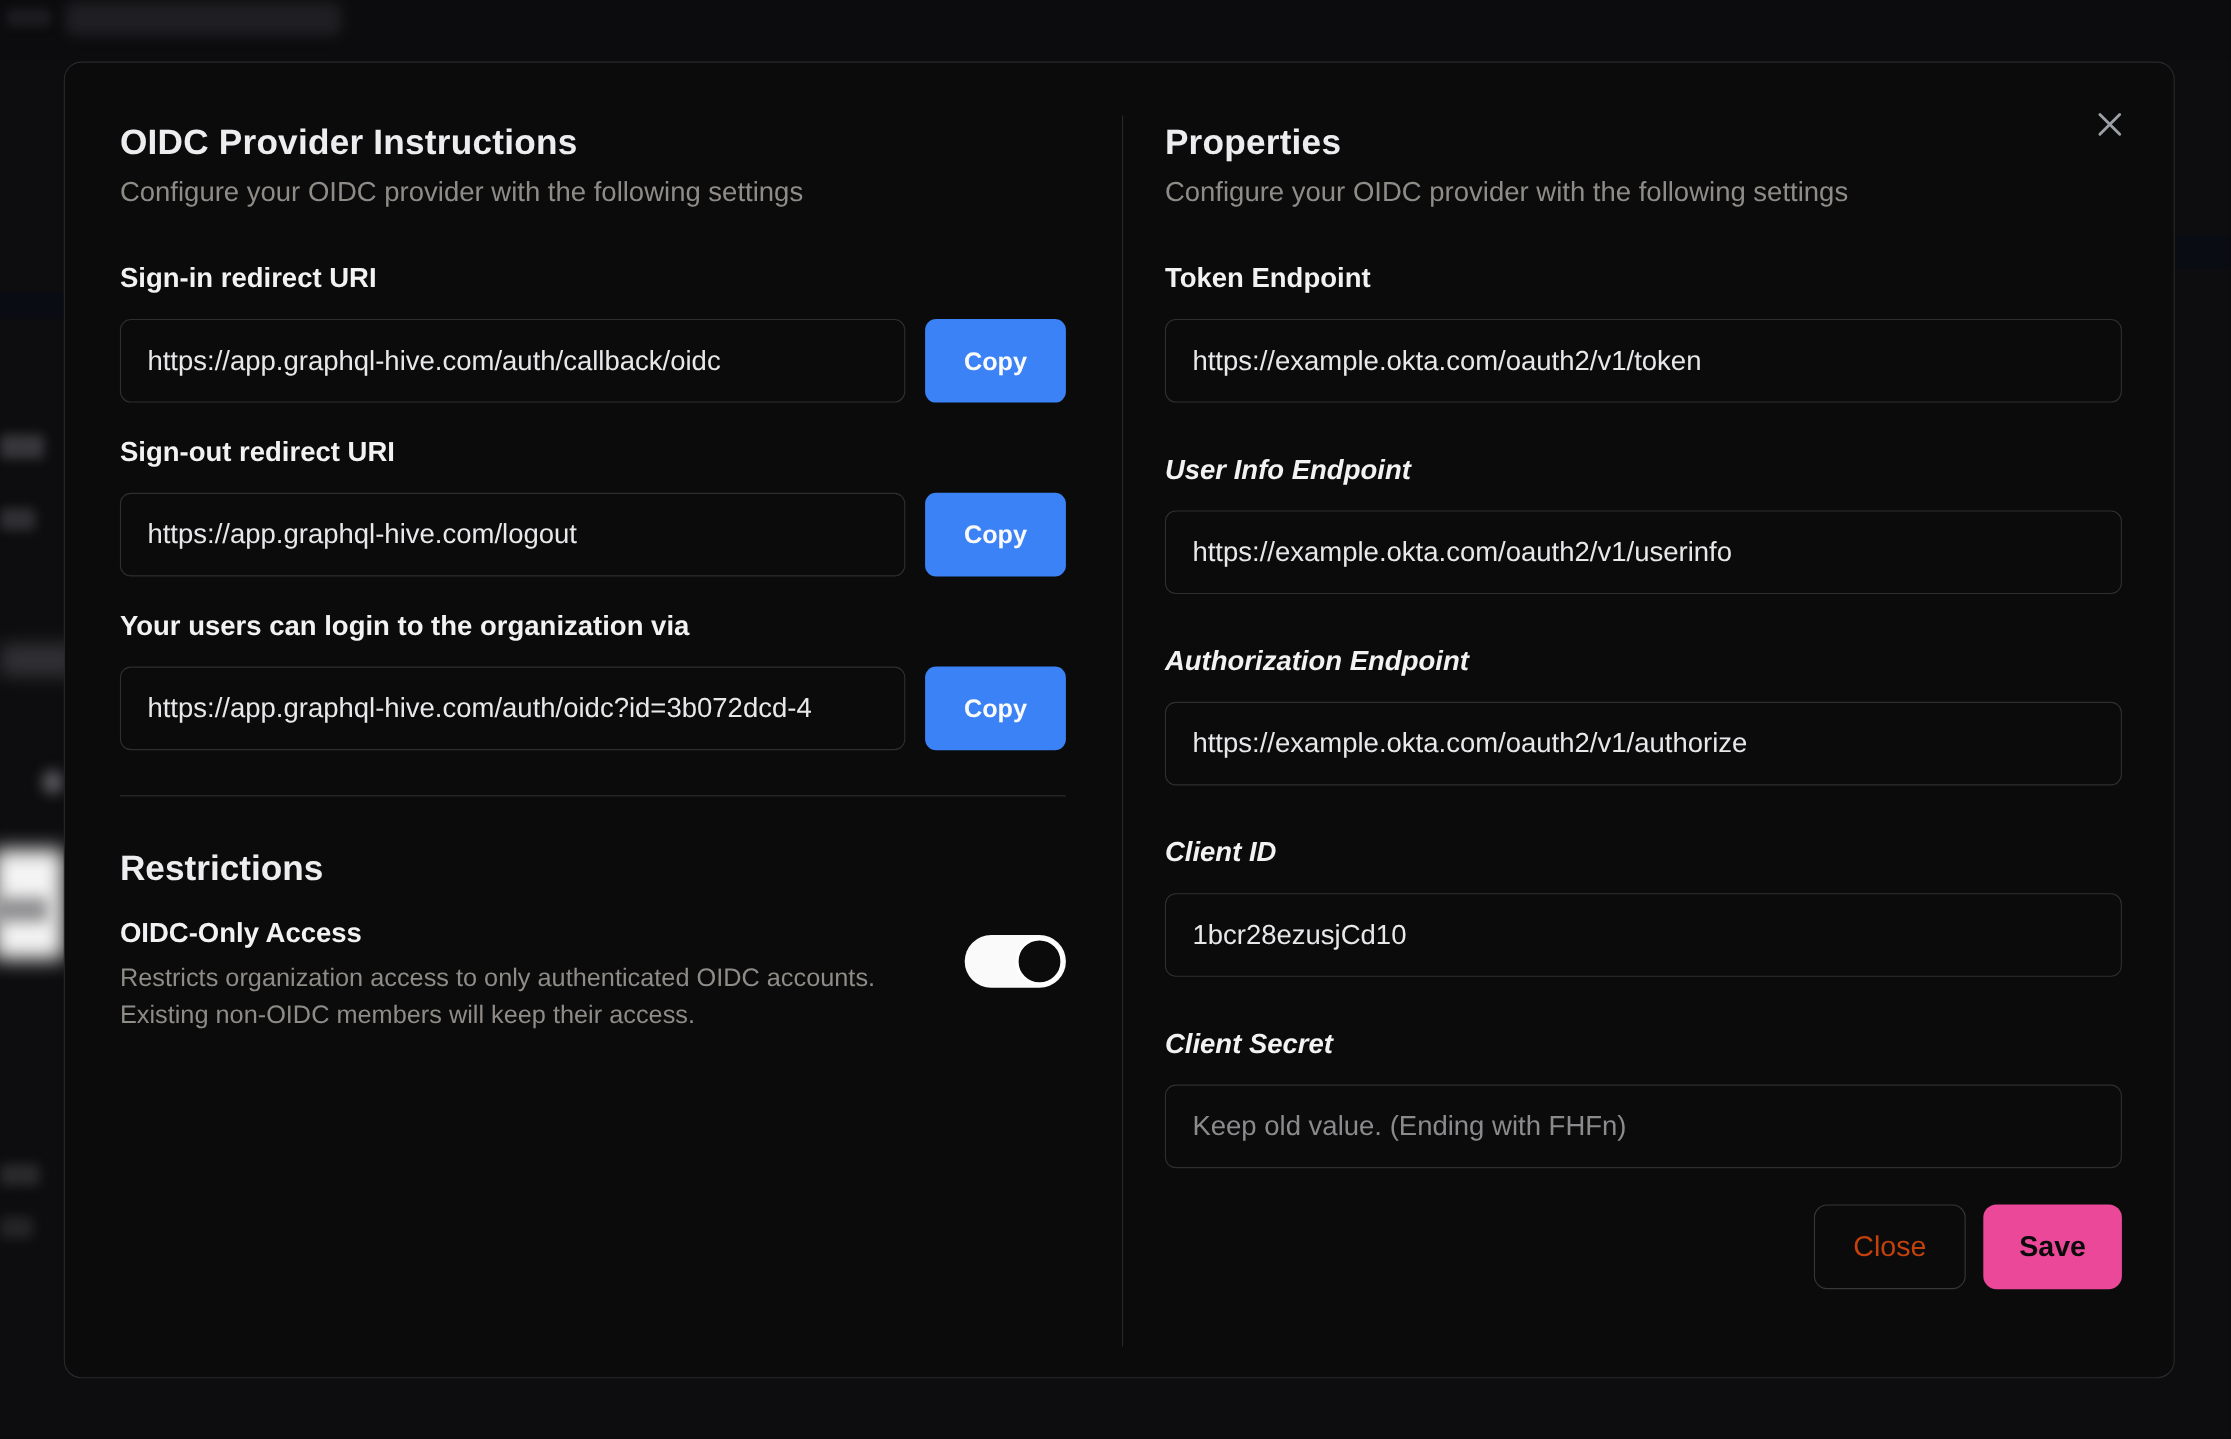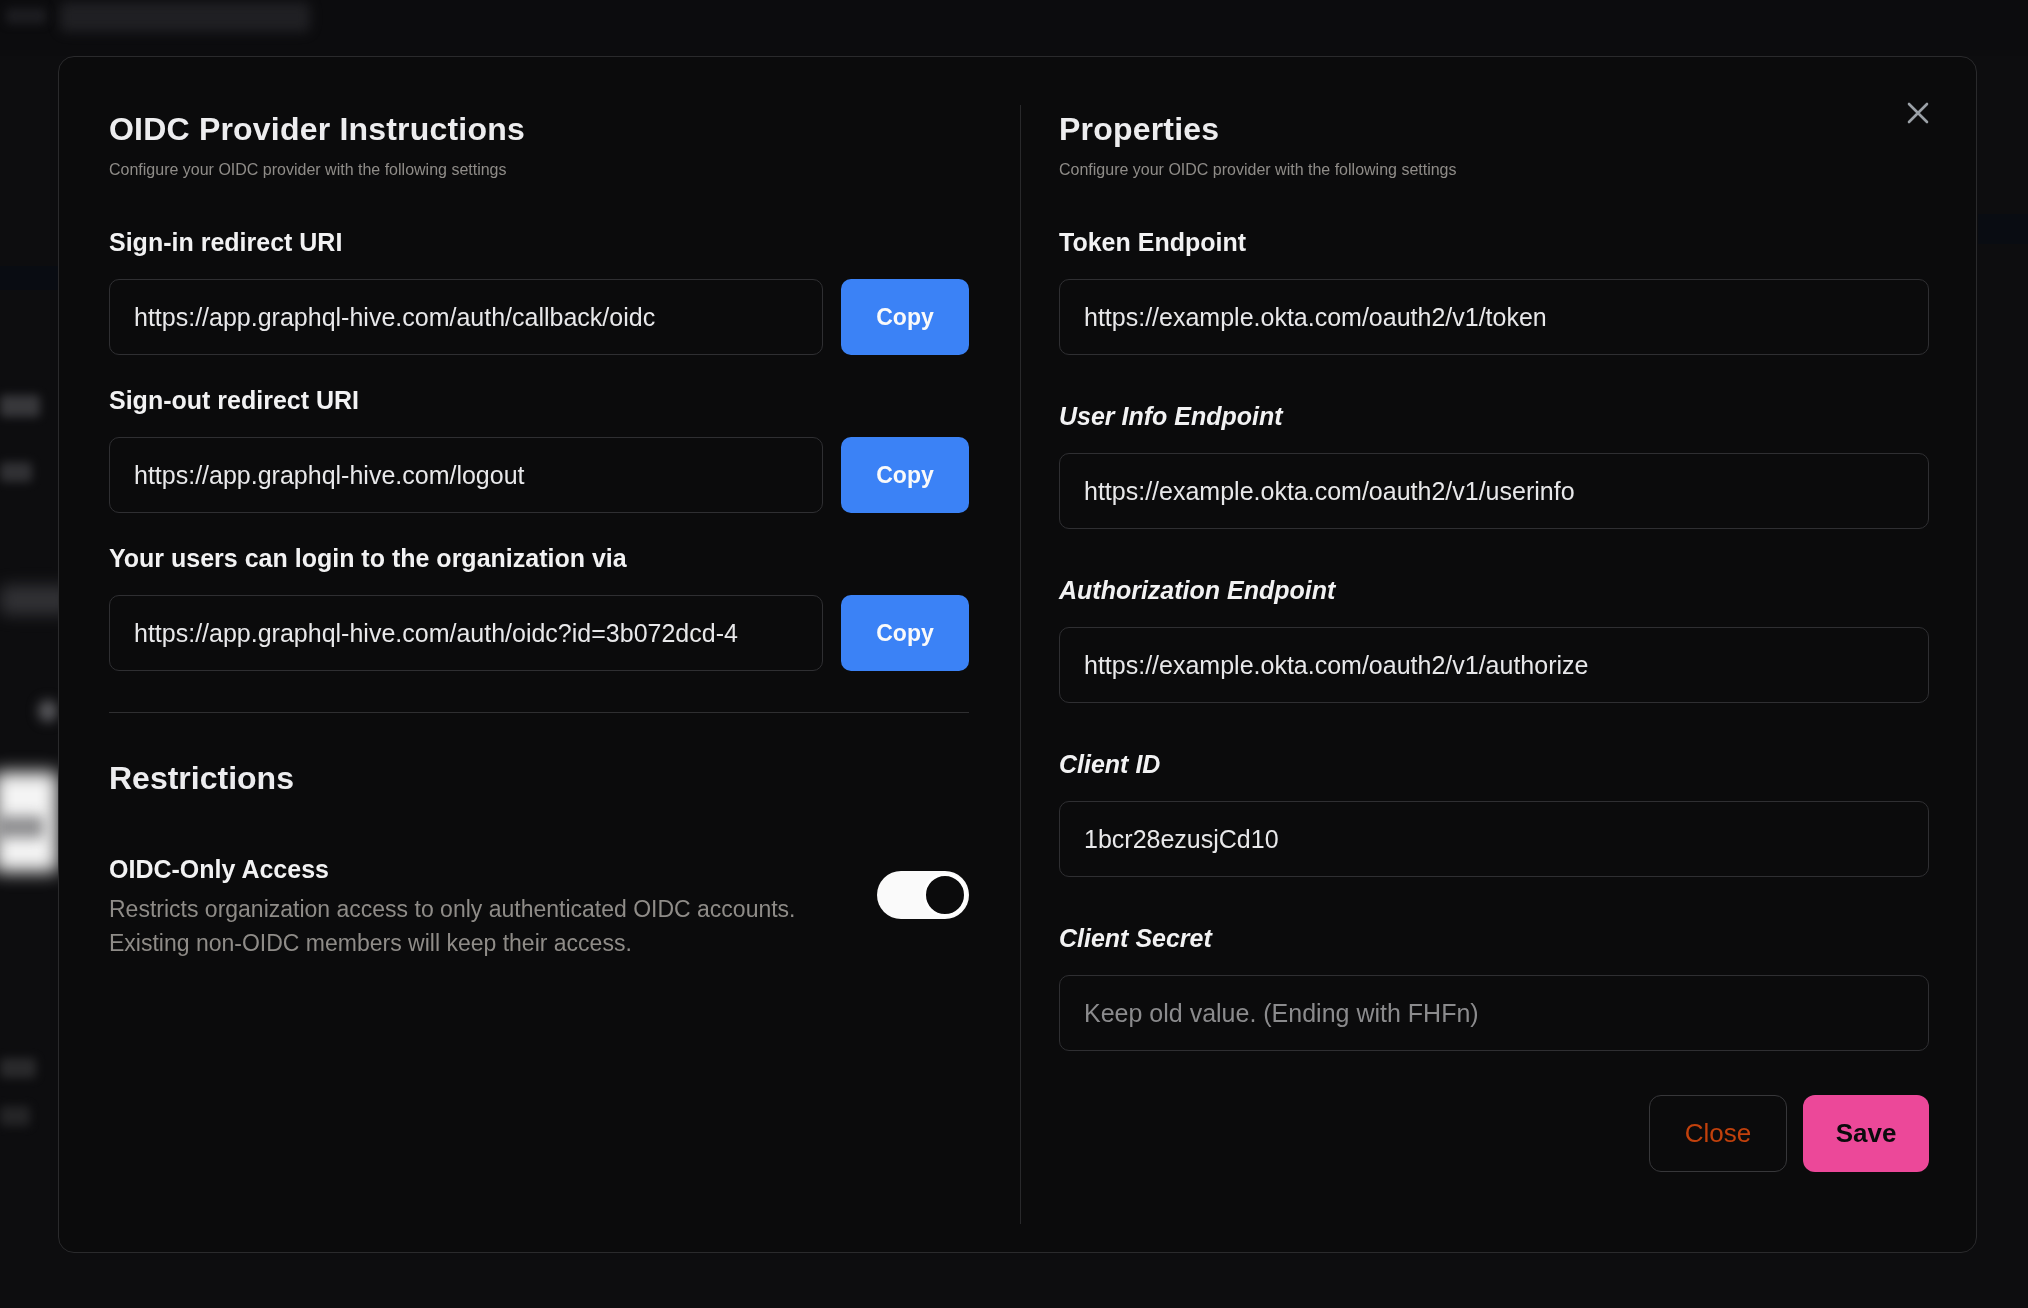--- a/index.html
+++ b/index.html
@@ -49,21 +49,21 @@
   .close-btn svg { display:block; }
 
   .col { padding:54px 50px 40px 50px; }
   .col-left  { width:961px; }
   .col-right { width:958px; padding-left:40px; padding-right:47px; position:relative; }
 
   h1.section-title {
     font-size:32px; font-weight:700; color:#ededef; letter-spacing:.2px;
   }
   .section-subtitle {
-    margin-top:13px; font-size:16px; color:#8f8c88; font-weight:400;
+    margin-top:13px; font-size:25px; color:#8f8c88; font-weight:400;
   }
 
   .field-label {
     font-size:25px; font-weight:700; color:#f2f2f3;
   }
   .first-label { margin-top:49px; }
 
   .field-row { display:flex; gap:18px; margin-top:22px; }
 
   .text-input {
@@ -93,21 +93,21 @@
   .right-gap .field-label { margin-top:47px;font-style:italic; }
 
   .h-divider {
     margin-top:41px; height:1px; background:#2f2f31; width:100%;
   }
 
   .restrictions-title {
     margin-top:47px; font-size:32px; font-weight:700; color:#ededef;
   }
   .restriction-row {
-    margin-top:58px; display:flex; align-items:flex-start; justify-content:space-between;
+    margin-top:26px; display:flex; align-items:flex-start; justify-content:space-between;
   }
   .restriction-text { max-width:720px; }
   .restriction-name { font-size:25px; font-weight:700; color:#f2f2f3; }
   .restriction-desc { margin-top:8px; font-size:23px; line-height:34px; color:#8f8c88; }
 
   .toggle {
     position:relative; width:92px; height:48px;
     background:#fafafa; border-radius:24px;
     border:none; cursor:pointer; flex:0 0 auto;
     margin-top:16px;

